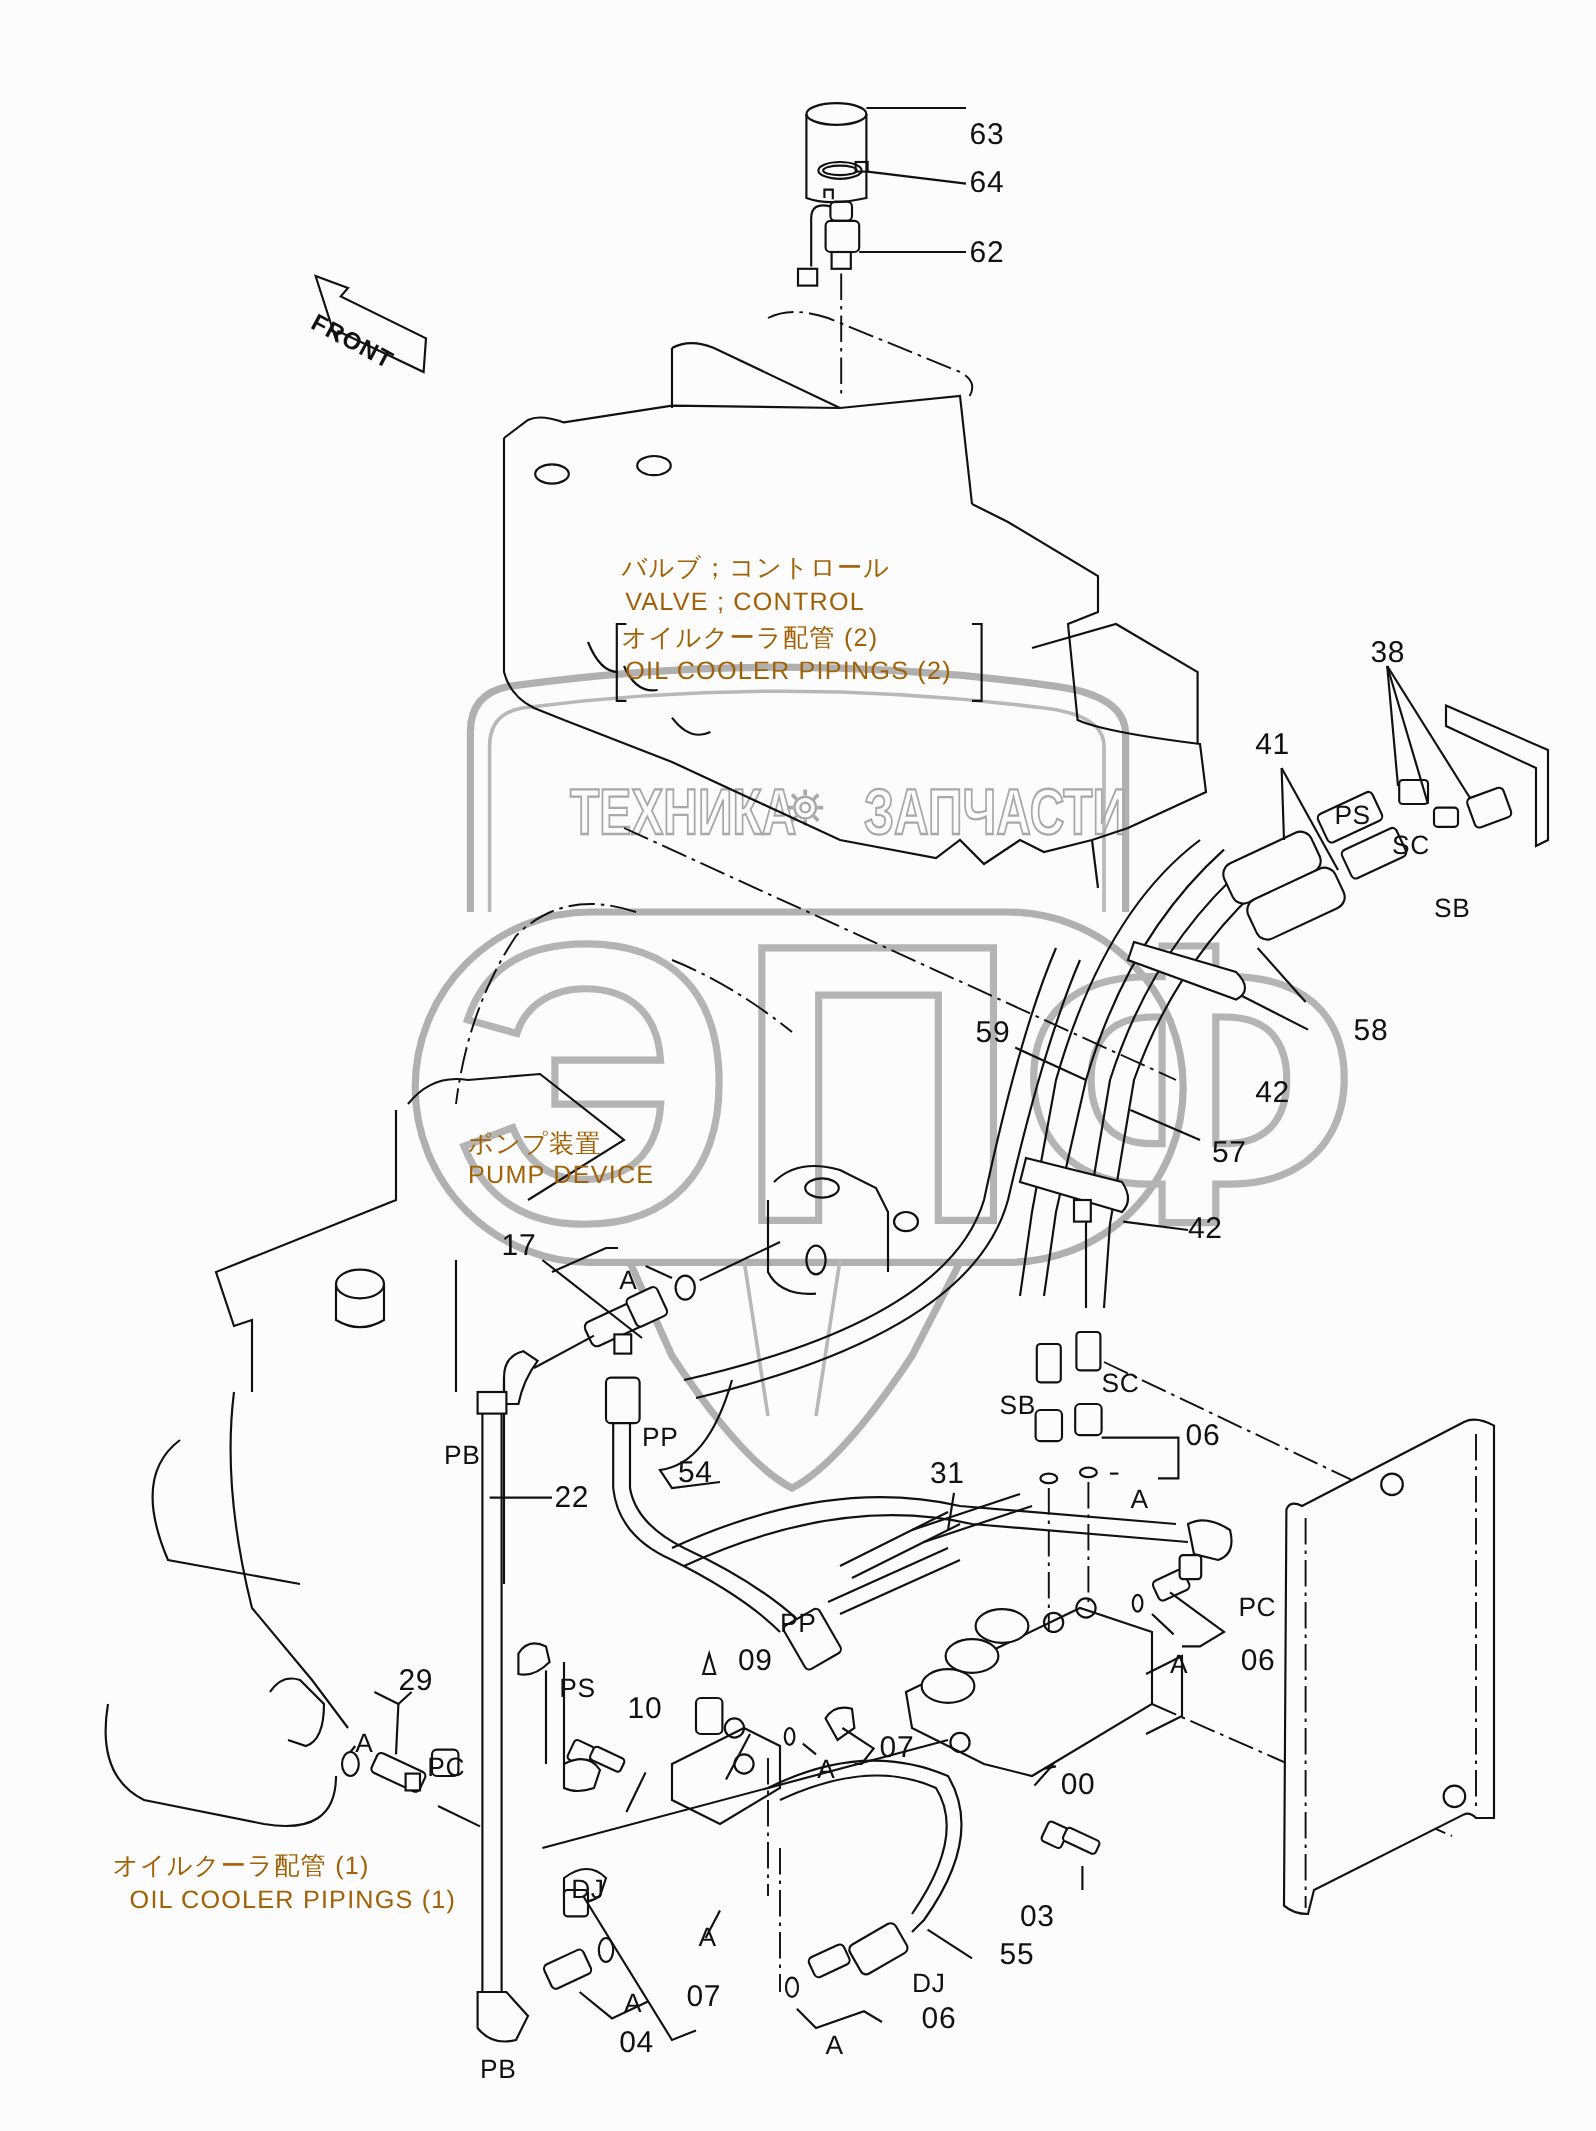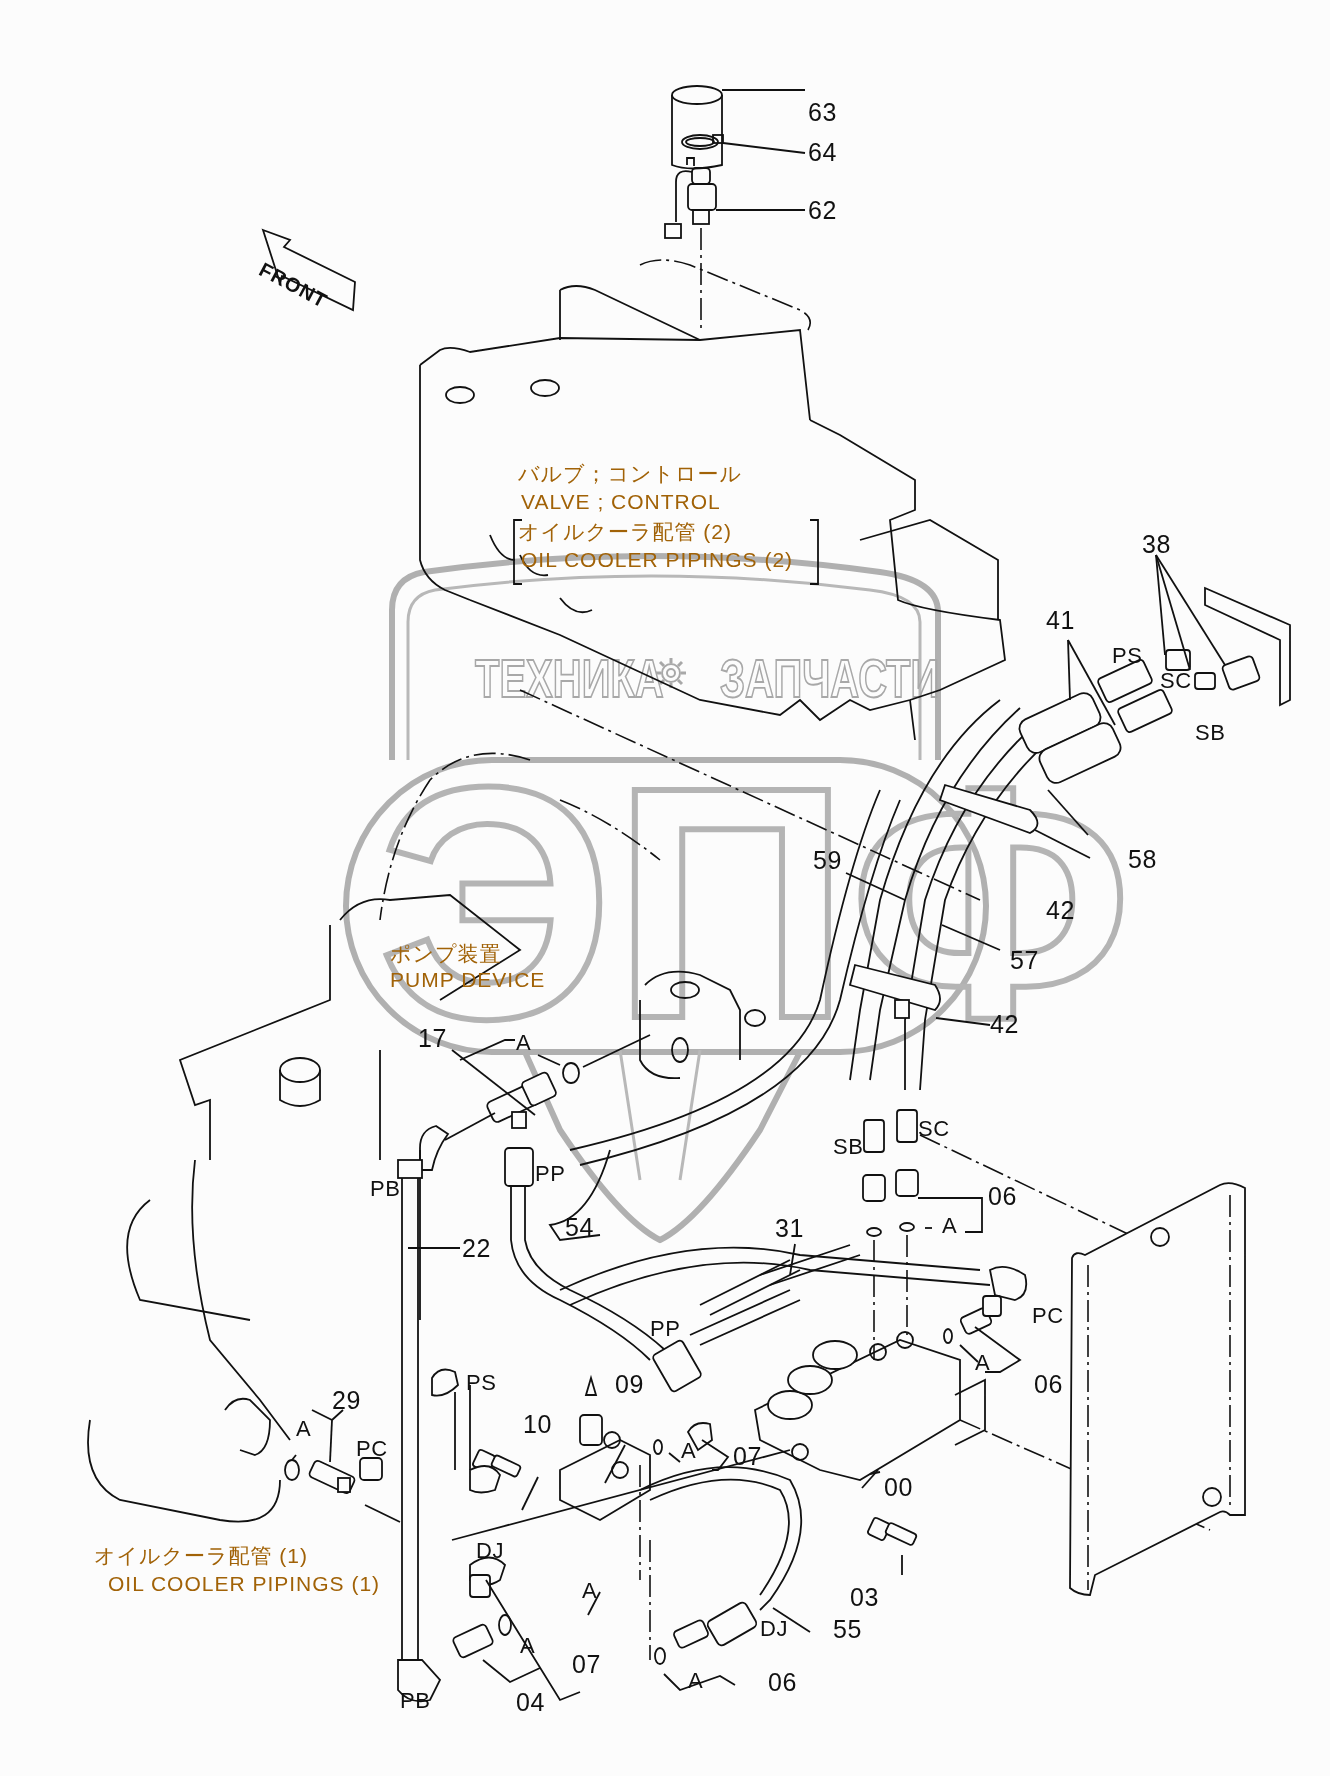--- a/index.html
+++ b/index.html
@@ -1,20 +1,20 @@
 <!DOCTYPE html>
 <html><head>
 <meta charset="utf-8">
 <style>
   html, body { margin:0; padding:0; background:#fcfcfc; }
   body { width:1330px; height:1776px; position:relative; overflow:hidden;
          font-family:"Liberation Sans", "DejaVu Sans", sans-serif; color:#111; }
   #canvas { position:absolute; left:0; top:0; width:1330px; height:1776px; }
   .lbl { position:absolute; font-size:25px; line-height:1; color:#111; white-space:nowrap; letter-spacing:0.5px; }
-  .lbl-sm { font-size:22px; }
+  .lbl-sm { font-size:22px;margin-top:24px; }
   .note { position:absolute; font-size:21px; line-height:27px; color:#a16207; white-space:nowrap; letter-spacing:1px; }
   .wm-text { position:absolute; font-size:40px; font-weight:bold; color:transparent;
              -webkit-text-stroke:1.4px #a8a8a8; letter-spacing:0px; white-space:nowrap;
              transform:scaleY(1.35); transform-origin:left top; }
   .wm-big { position:absolute; font-size:330px; font-weight:bold; color:transparent;
             -webkit-text-stroke:6px #b4b4b4; white-space:nowrap; line-height:1; }
   .front { position:absolute; left:266px; top:258px; font-size:20px; font-weight:bold;
            transform:rotate(28deg); transform-origin:left top; letter-spacing:1px; }
   svg .ln { stroke:#111; stroke-width:1.8; fill:none; }
   svg .ld { stroke:#111; stroke-width:1.6; fill:none; stroke-dasharray:22 5 3 5; }

